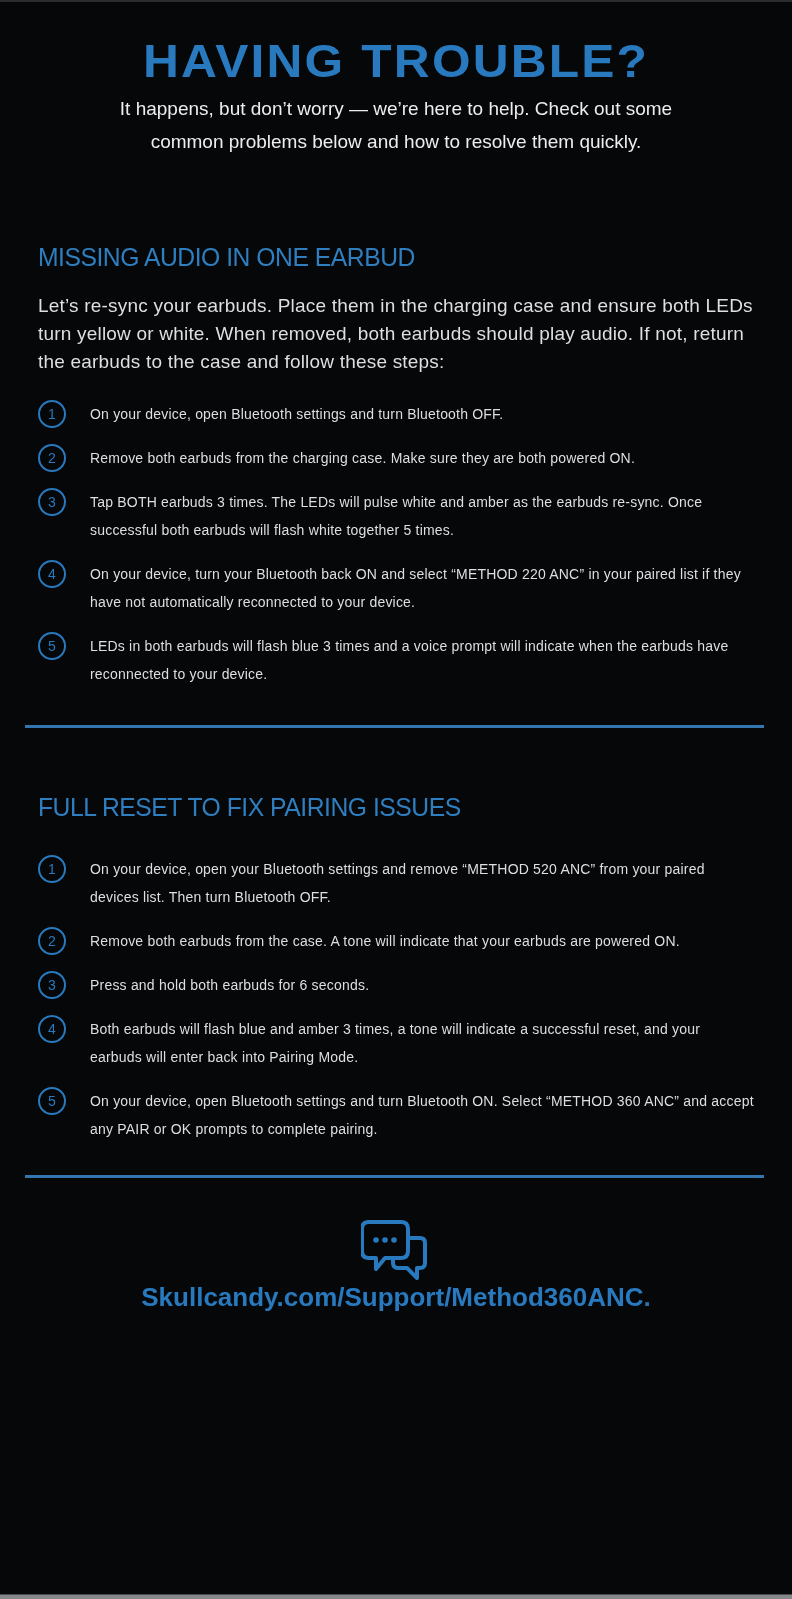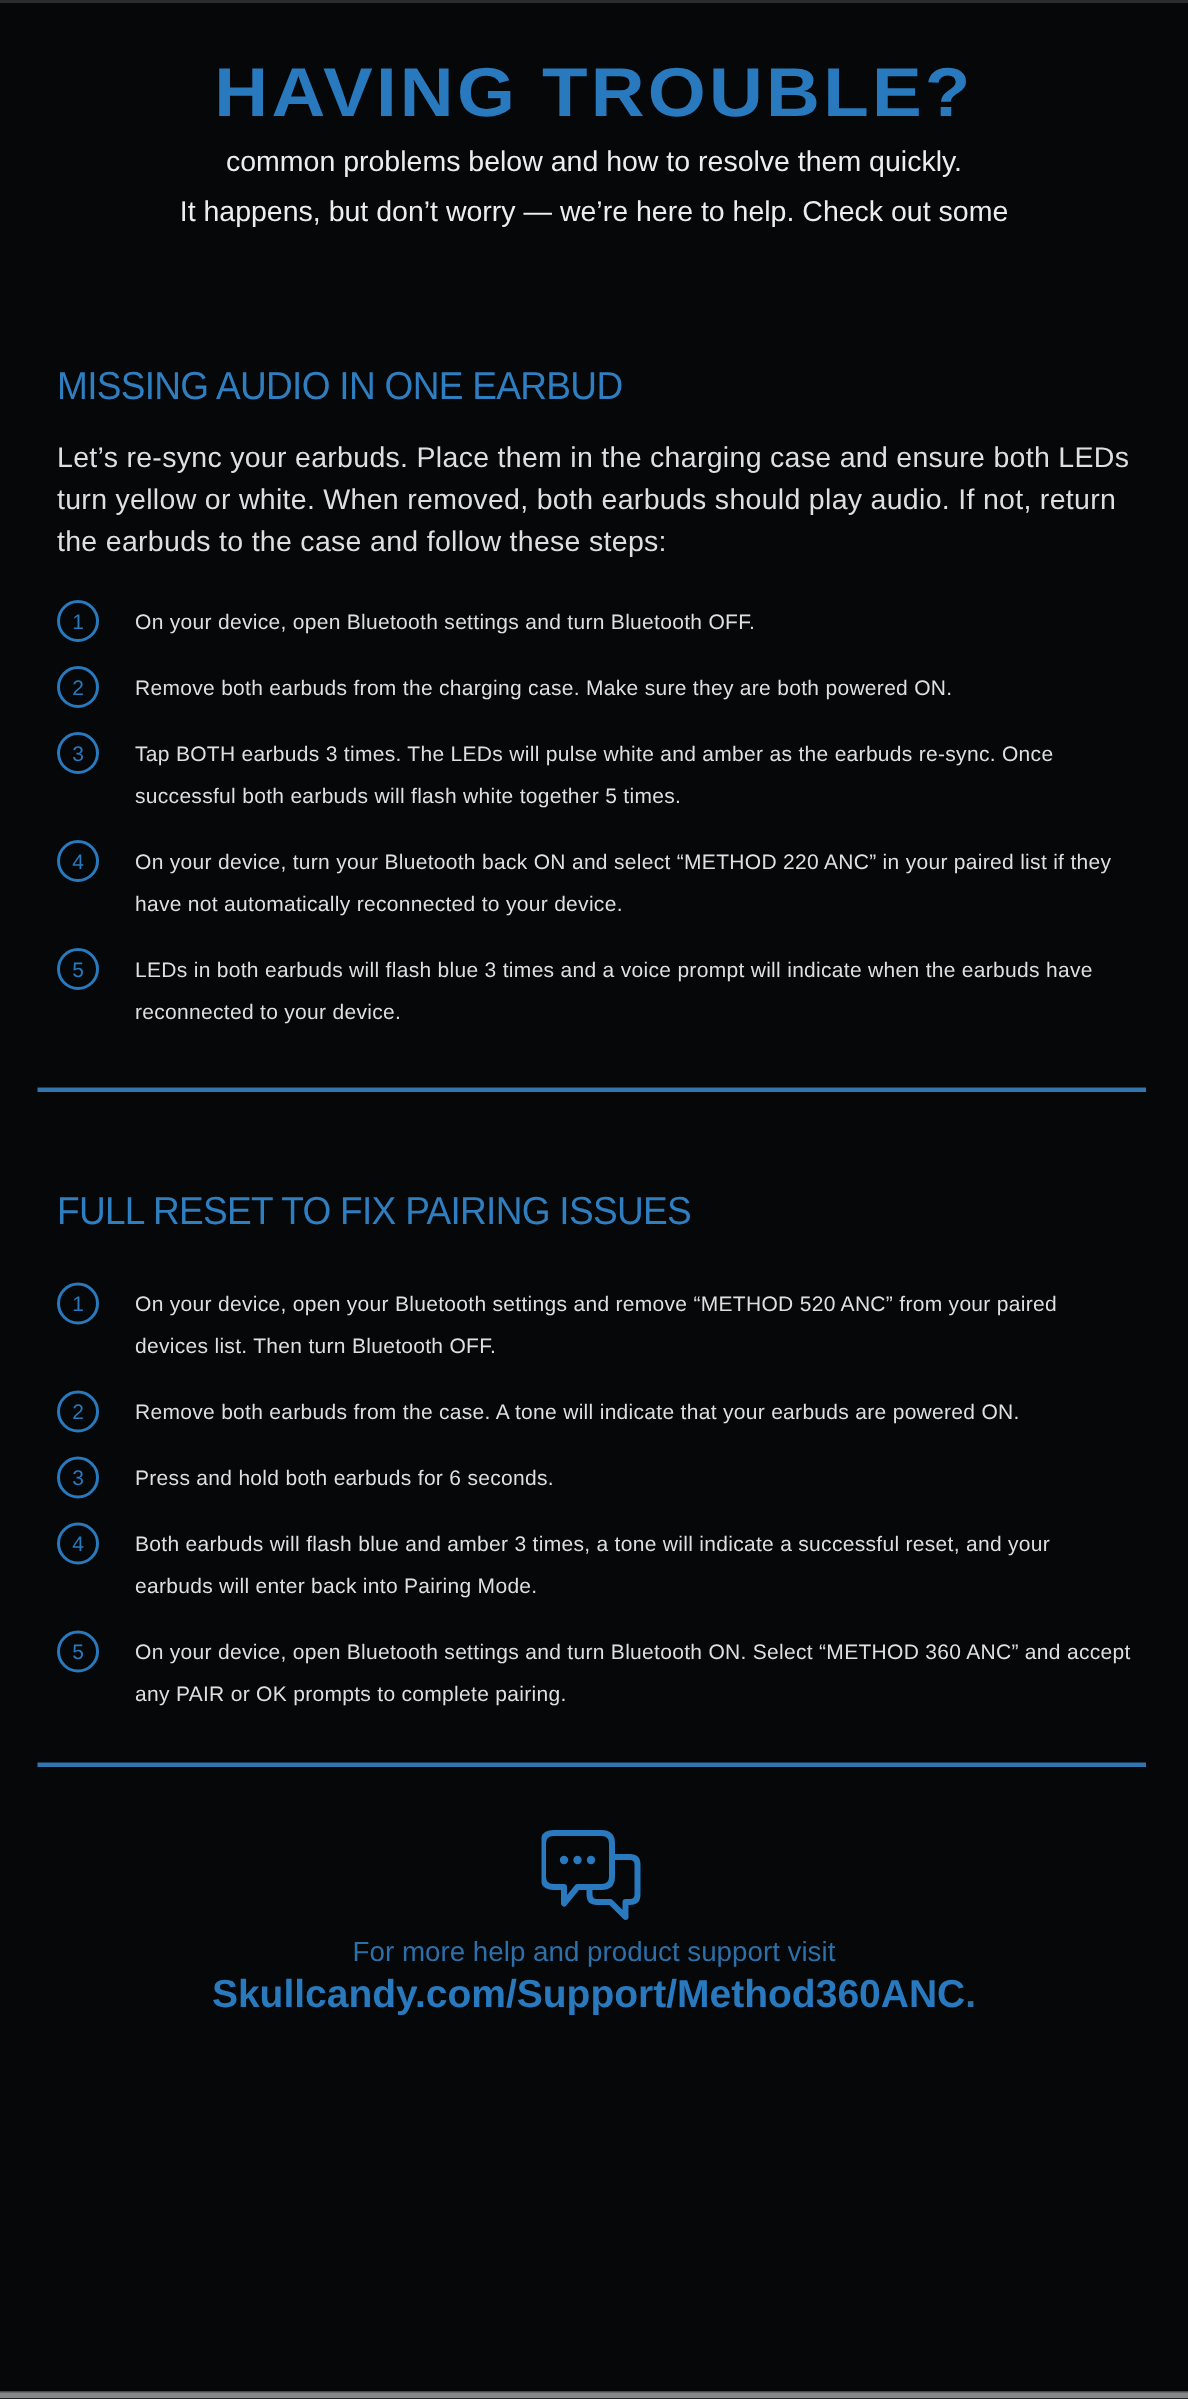--- a/index.html
+++ b/index.html
@@ -62,22 +62,22 @@
 </style>
 </head>
 <body>
 
 <div class="page">
   <div class="top-line"></div>
 
   <header>
     <h1>HAVING TROUBLE?</h1>
     <p class="subtitle">
+      <span class="subline">It happens, but don’t worry — we’re here to help. Check out some</span>
       <span class="subline">common problems below and how to resolve them quickly.</span>
-      <span class="subline">It happens, but don’t worry — we’re here to help. Check out some</span>
     </p>
   </header>
 
   <section class="sec sec-1">
     <h2>MISSING AUDIO IN ONE EARBUD</h2>
     <p class="intro">Let’s re-sync your earbuds. Place them in the charging case and ensure both LEDs turn yellow or white. When removed, both earbuds should play audio. If not, return the earbuds to the case and follow these steps:</p>
     <ol class="steps">
       <li class="step">
         <span class="num">1</span>
         <span class="txt">On your device, open Bluetooth settings and turn Bluetooth OFF.</span>
@@ -132,18 +132,17 @@
   <hr class="divider divider-2">
 
   <footer>
     <svg class="chat-icon" width="70" height="62" viewBox="0 0 70 62" fill="none">
       <path d="M37 18 H59 Q64 18 64 23 V43 Q64 48 59 48 H56 V58 L46 48 H37 Q32 48 32 43 V23 Q32 18 37 18 Z" stroke="#2879BE" stroke-width="4" stroke-linejoin="round" fill="none"></path>
       <path d="M8 2 H40 Q47 2 47 9 V31 Q47 38 40 38 H24 L15 49 V38 H8 Q1 38 1 31 V9 Q1 2 8 2 Z" fill="#050708" stroke="#2879BE" stroke-width="4" stroke-linejoin="round"></path>
       <circle cx="15" cy="20" r="2.8" fill="#2879BE"></circle>
       <circle cx="24" cy="20" r="2.8" fill="#2879BE"></circle>
       <circle cx="33" cy="20" r="2.8" fill="#2879BE"></circle>
     </svg>
-    <p class="f1">For more help and product support visit</p>
     <p class="f2"><a class="link">Skullcandy.com/Support/Method360ANC</a><span class="dot">.</span></p>
   </footer>
 
   <div class="bottom-bar"></div>
 </div>
 
 </body></html>

